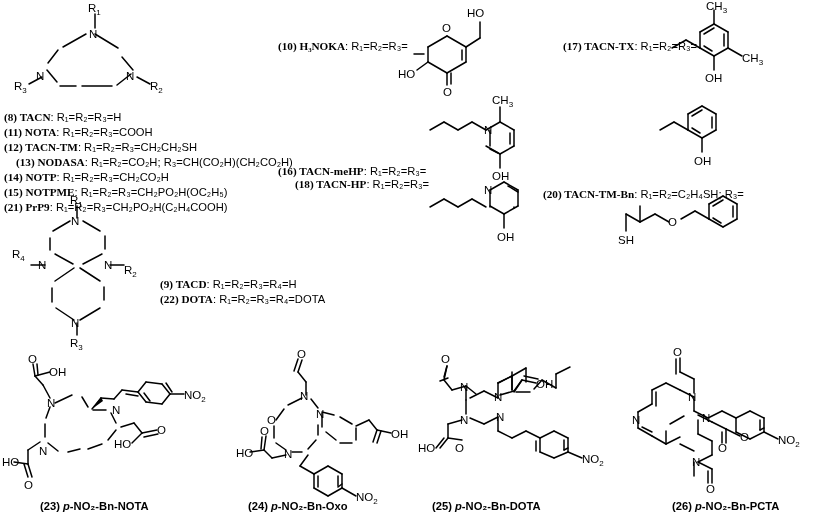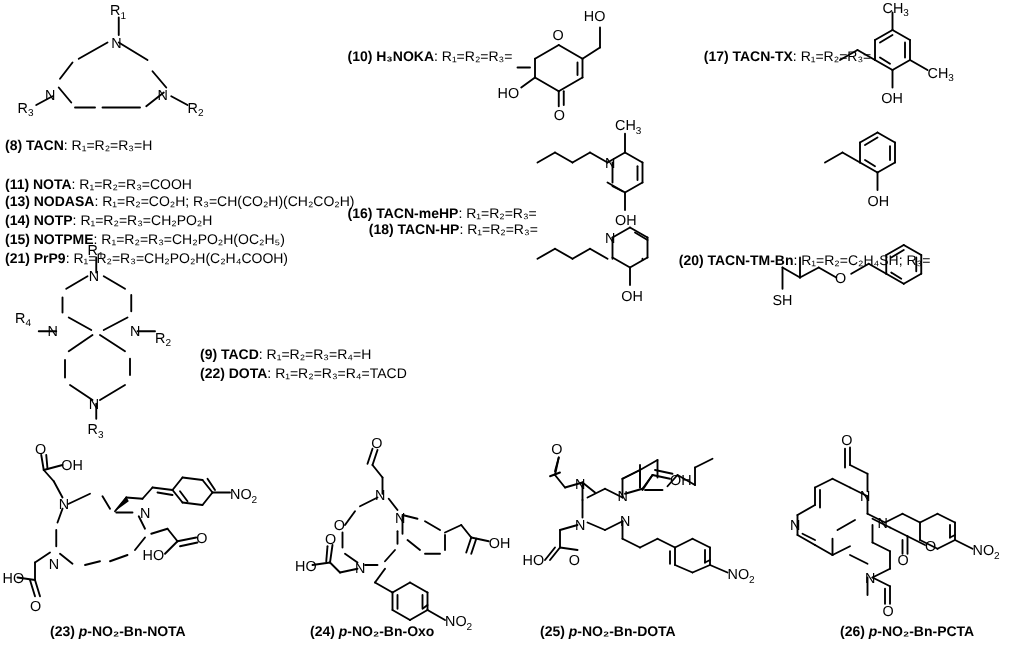--- a/index.html
+++ b/index.html
@@ -13,21 +13,21 @@
   }
   .fig{position:absolute;left:0;top:0;width:825px;height:519px;}
   .lbl{
     position:absolute;
     font-family:"Liberation Sans", sans-serif;
     font-size:11.2px;
     line-height:13px;
     white-space:nowrap;
     color:#000;
   }
-  .lbl b{font-weight:bold;}
+  .lbl b{font-weight:bold;font-family:Liberation Serif, serif;}
   .cap{
     position:absolute;
     font-family:"Liberation Sans", sans-serif;
     font-size:11.2px;
     font-weight:bold;
     white-space:nowrap;
     color:#000;
   }
   .cap i{font-style:italic;}
   svg{display:block;position:absolute;left:0;top:0;overflow:visible;}
@@ -441,56 +441,59 @@
   <text class="atom" x="673" y="356">O</text>
   <text class="atom" x="740" y="441">O</text>
   <text class="atom" x="718" y="452">O</text>
   <text class="atom" x="706" y="493">O</text>
   <text class="atom" x="778" y="444">NO<tspan class="sub" dy="3">2</tspan></text>
 </svg>
 
 <div class="lbl" style="left:4px;top:111px;text-align:right;">
   <b><span>(8)</span> <span>TACN</span></b>: <span>R₁=R₂=R₃=H</span>
 </div>
-<div class="lbl" style="left:4px;top:142px;">
+<div class="lbl" style="left:4px;top:126px;">
   <b><span>(11)</span> <span>NOTA</span></b>: <span>R₁=R₂=R₃=COOH</span>
 </div>
-<div class="lbl" style="left:4px;top:156px;">
+<div class="lbl" style="left:4px;top:141px;">
+  <b><span>(12)</span> <span>TACN-TM</span></b>: <span>R₁=R₂=R₃=CH₂CH₂SH</span>
+</div>
+<div class="lbl" style="left:16px;top:156px;">
   <b><span>(13)</span> <span>NODASA</span></b>: <span>R₁=R₂=CO₂H; R₃=CH(CO₂H)(CH₂CO₂H)</span>
 </div>
 <div class="lbl" style="left:4px;top:171px;">
-  <b><span>(14)</span> <span>NOTP</span></b>: <span>R₁=R₂=R₃=CH₂PO₂H</span>
+  <b><span>(14)</span> <span>NOTP</span></b>: <span>R₁=R₂=R₃=CH₂CO₂H</span>
 </div>
 <div class="lbl" style="left:4px;top:186px;">
   <b><span>(15)</span> <span>NOTPME</span></b>: <span>R₁=R₂=R₃=CH₂PO₂H(OC₂H₅)</span>
 </div>
 <div class="lbl" style="left:4px;top:201px;">
   <b><span>(21)</span> <span>PrP9</span></b>: <span>R₁=R₂=R₃=CH₂PO₂H(C₂H₄COOH)</span>
 </div>
 
 <div class="lbl" style="left:160px;top:278px;">
   <b><span>(9)</span> <span>TACD</span></b>: <span>R₁=R₂=R₃=R₄=H</span>
 </div>
 <div class="lbl" style="left:160px;top:293px;">
-  <b><span>(22)</span> <span>DOTA</span></b>: <span>R₁=R₂=R₃=R₄=TACD</span>
+  <b><span>(22)</span> <span>DOTA</span></b>: <span>R₁=R₂=R₃=R₄=DOTA</span>
 </div>
 
 <div class="lbl" style="left:278px;top:40px;">
   <b><span>(10)</span> <span>H₃NOKA</span></b>: <span>R₁=R₂=R₃=</span>
 </div>
 <div class="lbl" style="left:278px;top:118px;margin-top:47px;">
   <b><span>(16)</span> <span>TACN-meHP</span></b>: <span>R₁=R₂=R₃=</span>
 </div>
 <div class="lbl" style="left:278px;top:178px;padding-left:17px;">
   <b><span>(18)</span> <span>TACN-HP</span></b>: <span>R₁=R₂=R₃=</span>
 </div>
 <div class="lbl" style="left:526px;top:40px;margin-left:37px;">
   <b><span>(17)</span> <span>TACN-TX</span></b>: <span>R₁=R₂=R₃=</span>
 </div>
-<div class="lbl" style="left:526px;top:203px;padding-left:17px;">
+<div class="lbl" style="left:526px;top:188px;padding-left:17px;">
   <b><span>(20)</span> <span>TACN-TM-Bn</span></b>: <span>R₁=R₂=C₂H₄SH; R₃=</span>
 </div>
 
 <div class="cap" style="left:40px;top:500px;">
   <span>(23)</span> <i>p</i><span>-NO₂-Bn-NOTA</span>
 </div>
 <div class="cap" style="left:248px;top:500px;">
   <span>(24)</span> <i>p</i><span>-NO₂-Bn-Oxo</span>
 </div>
 <div class="cap" style="left:432px;top:500px;text-align:right;">

